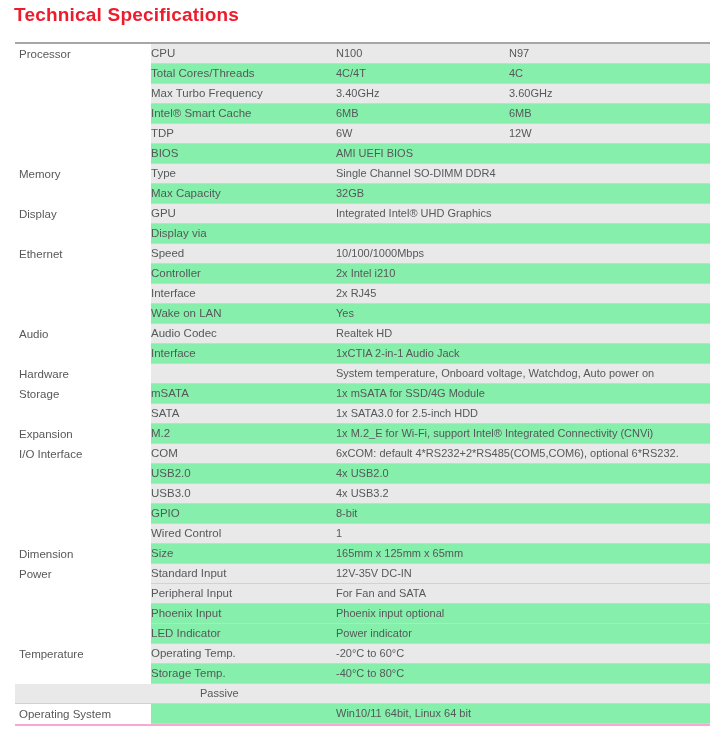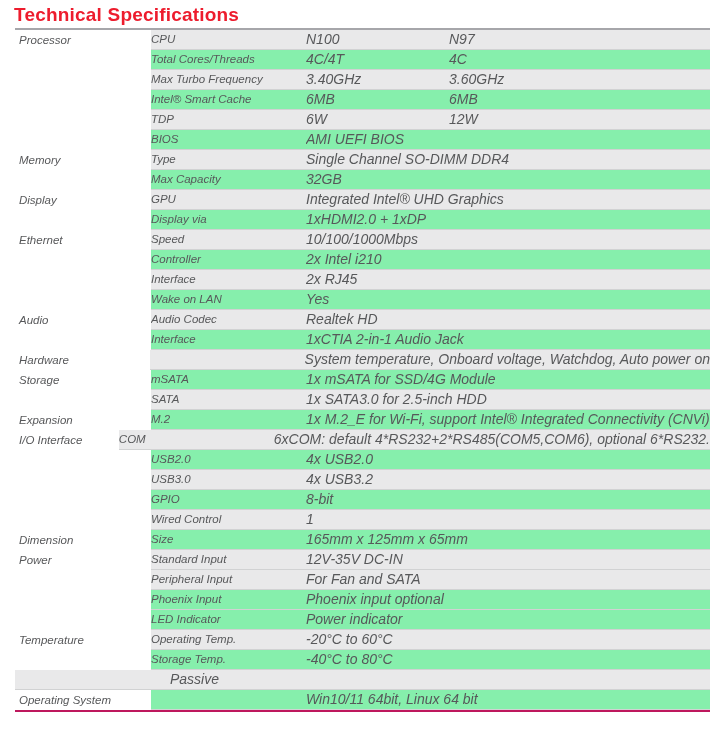--- a/index.html
+++ b/index.html
@@ -23,25 +23,24 @@
     top: 4px;
     margin: 0;
     font-size: 19px;
     font-weight: 700;
     letter-spacing: 0.2px;
     color: #ed1c2d;
   }
   .spec-table {
     position: absolute;
     left: 15px;
-    top: 28px;
+    top: 42px;
     width: 695px;
     border-top: 2px solid #a6a6aa;
-    border-bottom: 2px solid #be185d;
-    font-style: italic;
+    border-bottom: 2px solid #f9a8d4;
   }
   .row {
     display: flex;
     height: 20px;
   }
   .cat {
     width: 136px;
     box-sizing: border-box;
     padding-left: 4px;
     font-size: 11.5px;
@@ -69,25 +68,26 @@
     padding-left: 0;
     font-size: 11.5px;
     line-height: 19px;
     color: #57585a;
     white-space: nowrap;
     overflow: hidden;
   }
   .val {
     flex: 1;
     box-sizing: border-box;
-    font-size: 14px;
+    font-size: 11px;
     line-height: 19px;
     color: #57585a;
     white-space: nowrap;
     overflow: hidden;
+    margin-left: 30px;
   }
   .val.multi {
     flex: none;
     width: 143px;
   }
   .val.multi:last-child {
     flex: 1;
   }
 </style>
 </head>
@@ -161,21 +161,20 @@
         <div class="cat">Display</div>
         <div class="specs alt">
           <span class="lab">GPU</span>
           <span class="val">Integrated Intel® UHD Graphics</span>
         </div>
       </div>
       <div class="row">
         <div class="cat"></div>
         <div class="specs">
           <span class="lab">Display via</span>
-          <span class="val">1xHDMI2.0 + 1xDP</span>
         </div>
       </div>
       <div class="row">
         <div class="cat">Ethernet</div>
         <div class="specs alt">
           <span class="lab">Speed</span>
           <span class="val">10/100/1000Mbps</span>
         </div>
       </div>
       <div class="row">

